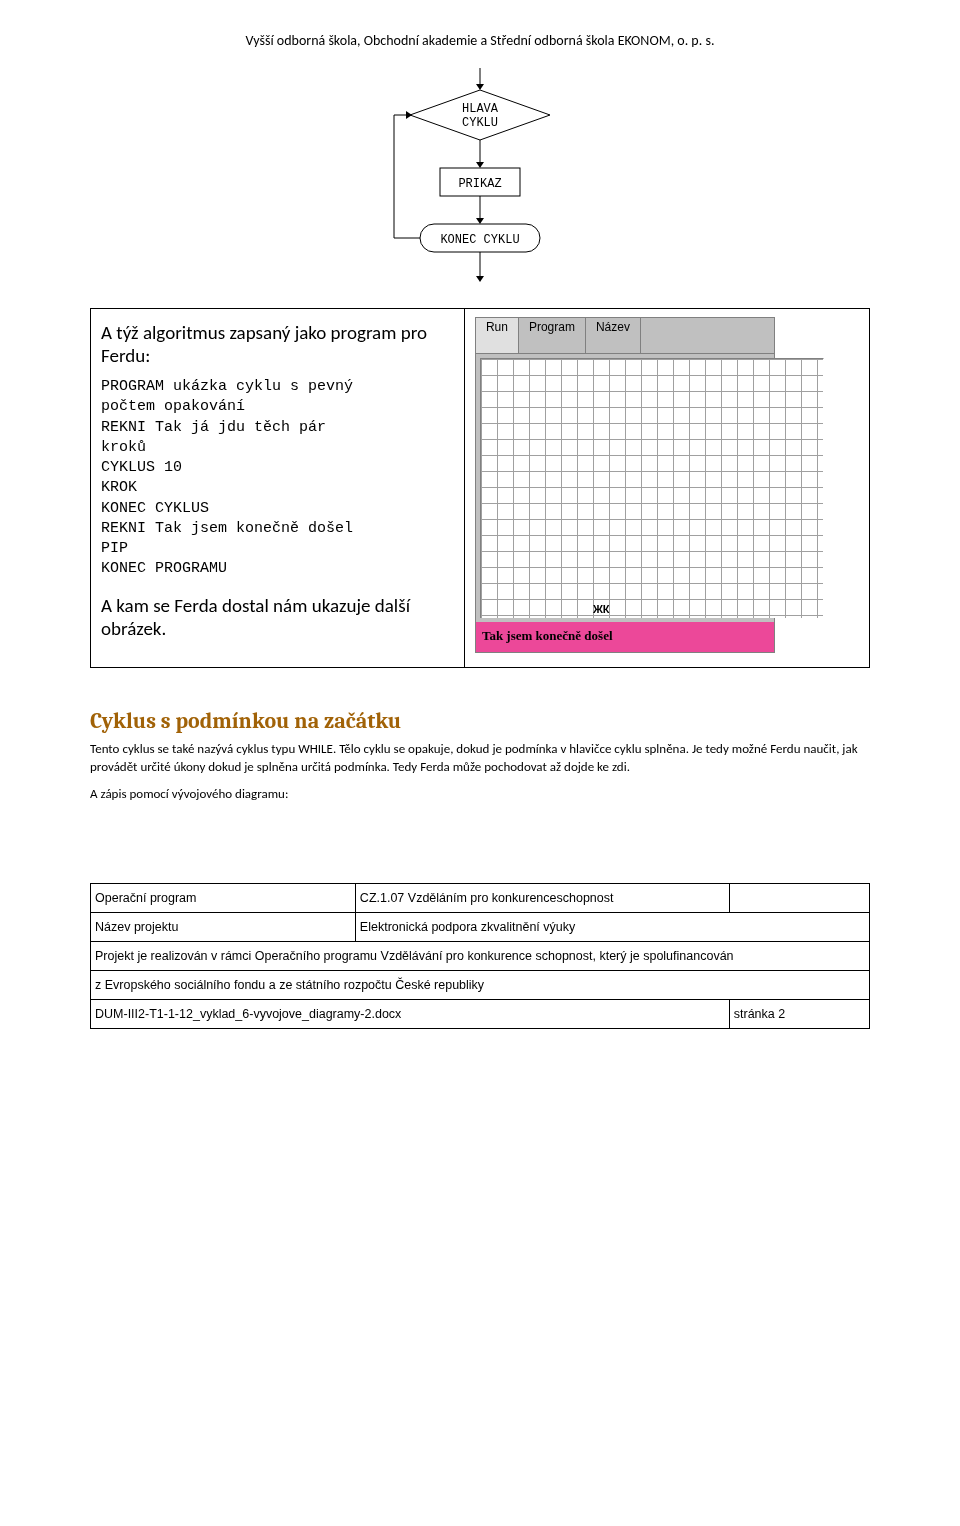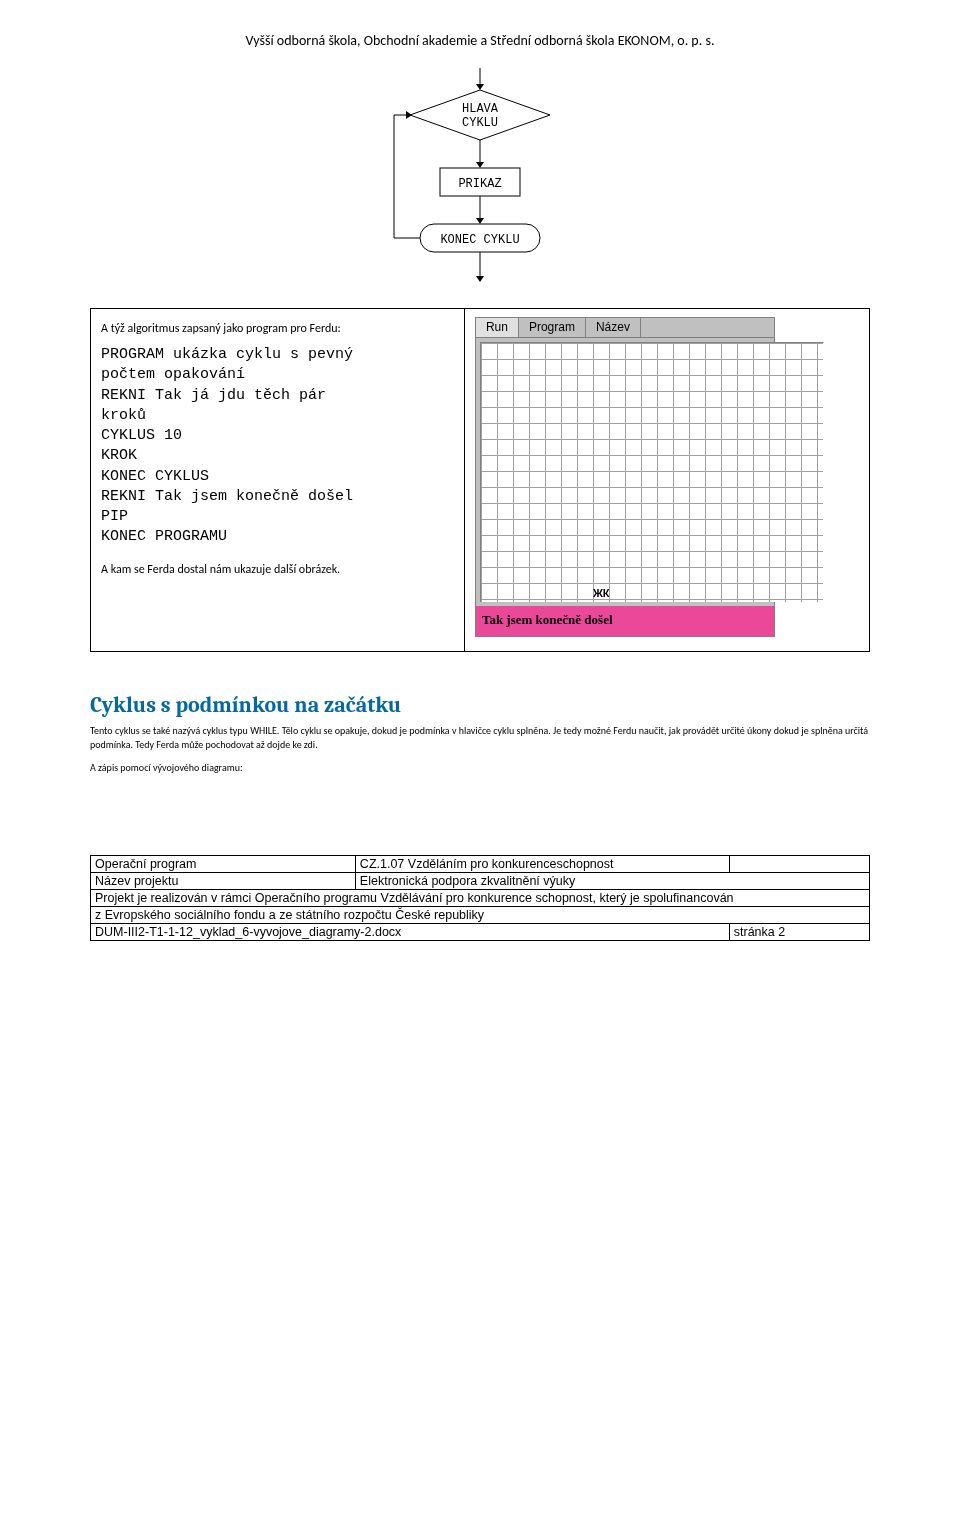--- a/index.html
+++ b/index.html
@@ -32,39 +32,39 @@
     border-collapse: collapse;
     width: 100%;
     margin-bottom: 40px;
   }
   .two-col td {
     vertical-align: top;
     padding: 8px 10px 14px 10px;
   }
   .lcol { width: 48%; border-right: 1px solid #000; }
   .rcol { width: 52%; }
-  .para { font-size: 12px; margin: 4px 0 10px 0; }
+  .para { font-size: 19px; margin: 4px 0 10px 0; }
   .mono {
     font-family: "Courier New", monospace;
     font-size: 15px;
     white-space: pre;
     line-height: 1.35;
     margin: 6px 0 14px 0;
   }
   
   .gridapp {
     width: 300px;
     background: #c0c0c0;
     border: 1px solid #808080;
     font-family: "MS Sans Serif", Arial, sans-serif;
     font-size: 12px;
   }
   .menubar {
     display: flex;
-    height: 20px;
+    height: 36px;
     align-items: stretch;
     background: #c0c0c0;
     border-bottom: 1px solid #808080;
   }
   .menubar .menu {
     padding: 2px 10px;
     border-right: 1px solid #808080;
   }
   .menubar .menu:first-child {
     background: #e0e0e0;
@@ -98,36 +98,36 @@
   .statusbar {
     padding: 6px 6px 8px 6px;
     font-family: Georgia, "Times New Roman", serif;
     font-size: 13px;
     font-weight: bold;
     background: #ec4899;
   }
   .section-title {
     font-family: Cambria, Georgia, serif;
     font-size: 22px;
-    color: #0369a1;
+    color: #a16207;
     font-weight: bold;
     margin: 30px 0 6px 0;
   }
-  .body-text { font-size: 10px; line-height: 1.35; margin-bottom: 10px; }
+  .body-text { font-size: 13px; line-height: 1.35; margin-bottom: 10px; }
   .closing-para { margin-top: 2px; }
   .foot-table {
     border-collapse: collapse;
     width: 100%;
     font-size: 12.5px;
     font-family: Arial, sans-serif;
     margin-top: 80px;
   }
   .foot-table td {
     border: 1px solid #000;
-    padding: 1px 4px;
+    padding: 7px 4px;
     vertical-align: top;
   }
   .bottom-row td { border: 1px solid #000; }
 </style>
 </head>
 <body>
 <div class="page">
 
 <div class="header">
   <div>Vyšší odborná škola, Obchodní akademie a Střední odborná škola EKONOM, o. p. s.</div>

